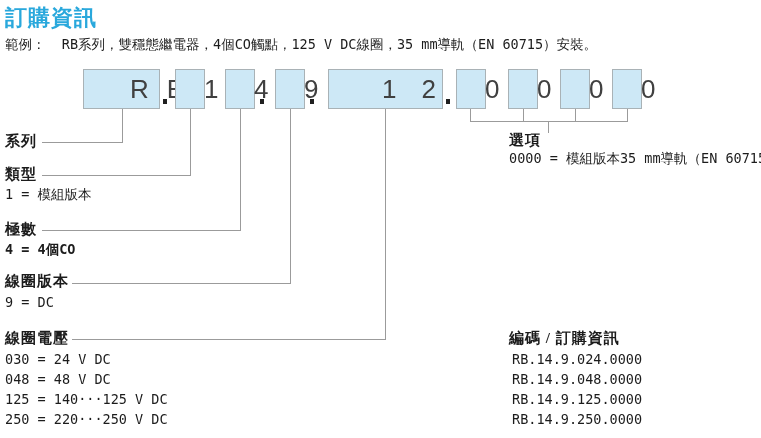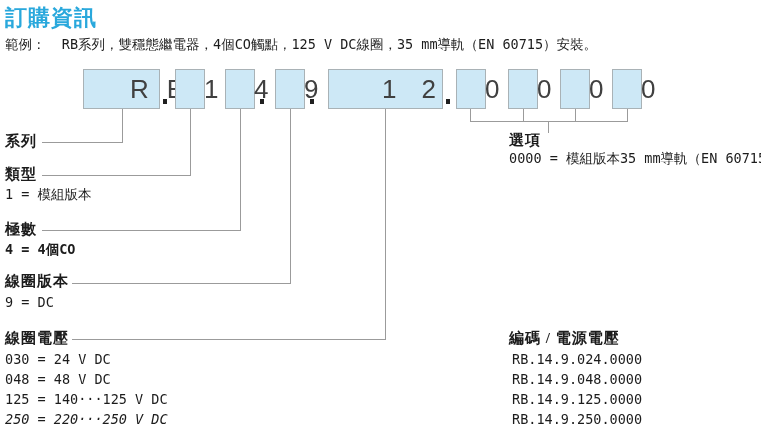--- a/index.html
+++ b/index.html
@@ -100,21 +100,21 @@
   .lbl-type{top:165px;}
   .val-type{top:186px;text-align:center;}
   .lbl-poles{top:220px;}
   .val-poles{top:241px;font-weight:bold;}
   .lbl-coilver{top:272px;}
   .val-coilver{top:294px;}
   .lbl-coilvolt{top:329px;}
   .val-cv0{top:351px;}
   .val-cv1{top:371px;text-align:center;}
   .val-cv2{top:391px;}
-  .val-cv3{top:411px;font-style:italic;}
+  .val-cv3{top:411px;}
   .lbl-options{top:131px;left:509px;}
   .val-options{top:150px;left:509px;}
   .lbl-codes{top:329px;left:509px;}
   .val-code0{top:351px;left:512px;}
   .val-code1{top:371px;left:512px;}
   .val-code2{top:391px;left:512px;}
   .val-code3{top:411px;left:512px;}
 </style>
 </head>
 <body>
@@ -169,19 +169,19 @@
 
   <div class="lbl lbl-coilvolt">線圈電壓</div>
   <div class="val val-cv0">030 = 24 V DC</div>
   <div class="val val-cv1">048 = 48 V DC</div>
   <div class="val val-cv2">125 = 140···125 V DC</div>
   <div class="val val-cv3">250 = 220···250 V DC</div>
 
   <div class="lbl lbl-options">選項</div>
   <div class="val val-options">0000 = 模組版本35 mm導軌（EN 60715）</div>
 
-  <div class="lbl lbl-codes">編碼 / 電源電壓</div>
+  <div class="lbl lbl-codes">編碼 / 訂購資訊</div>
   <div class="val val-code0">RB.14.9.024.0000</div>
   <div class="val val-code1">RB.14.9.048.0000</div>
   <div class="val val-code2">RB.14.9.125.0000</div>
   <div class="val val-code3">RB.14.9.250.0000</div>
 
 </div>
 
 </body></html>

